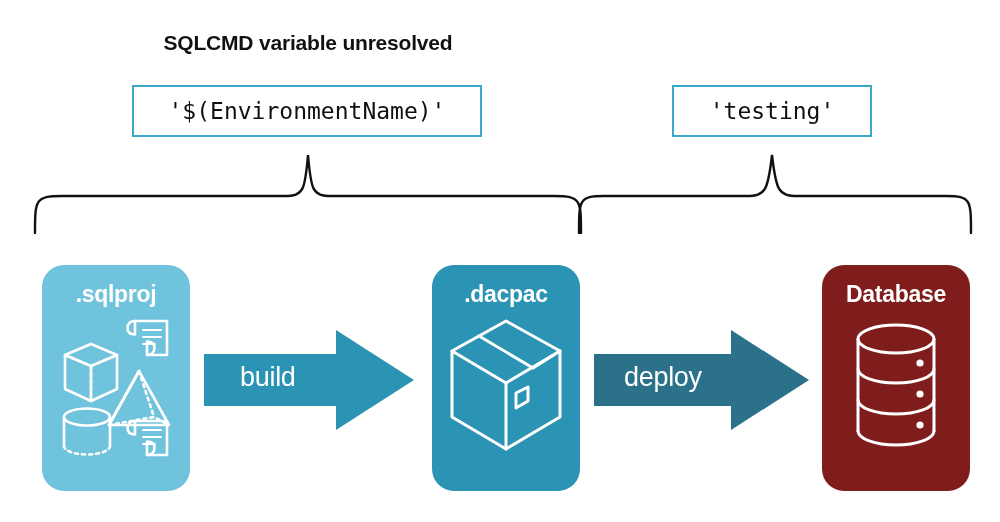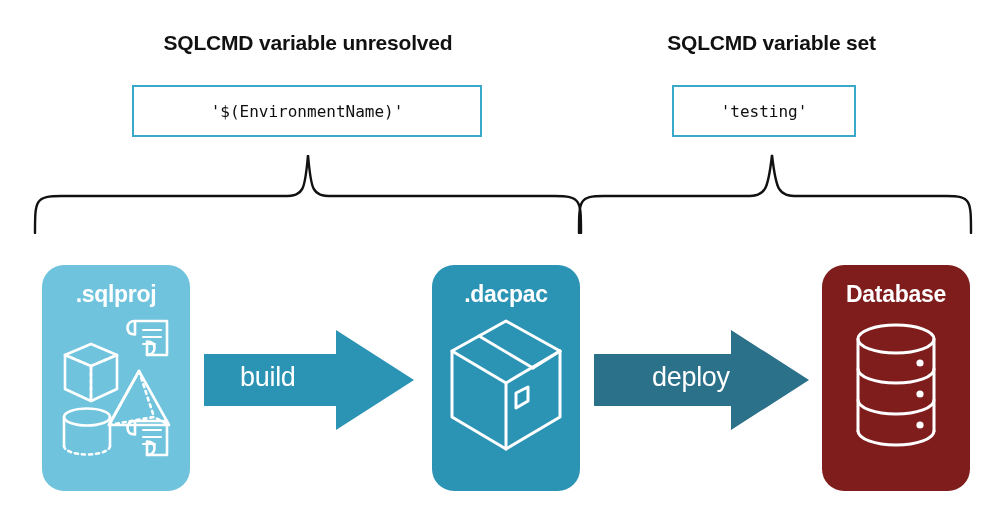--- a/index.html
+++ b/index.html
@@ -28,26 +28,26 @@
   
   .code-box{
     position:absolute;
     box-sizing:border-box;
     border:2px solid #3AA9C9;
     background:#ffffff;
     display:flex;
     align-items:center;
     justify-content:center;
     font-family:"DejaVu Sans Mono","Liberation Mono",monospace;
-    font-size:16px;
+    font-size:23px;
     color:#101010;
     white-space:nowrap;
   }
   #code-box-left{left:128px;top:85px;width:350px;height:52px;}
-  #code-box-right{left:668px;top:85px;width:184px;height:52px;}
+  #code-box-right{left:668px;top:85px;width:200px;height:52px;}
 
   
   .brace{position:absolute;}
   #brace-left{left:28px;top:152px;}
   #brace-right{left:572px;top:152px;}
 
   
   .stage-box{
     position:absolute;
     border-radius:22px;
@@ -85,30 +85,29 @@
   .arrow-label{
     position:absolute;
     color:#ffffff;
     font-weight:normal;
     font-size:27px;
     letter-spacing:-0.3px;
     white-space:nowrap;
     top:362px;
   }
   #arrow-build-label{left:236px;}
-  #arrow-deploy-label{left:620px;margin-left:28px;}
+  #arrow-deploy-label{left:620px;}
 </style>
 </head>
 <body>
 
 <div id="stage">
 
   <div class="heading" id="heading-left">SQLCMD variable unresolved</div>
 
-  <div class="heading" id="heading-right">SQLCMD variable set</div>
 
   <div class="code-box" id="code-box-left">'$(EnvironmentName)'</div>
 
   <div class="code-box" id="code-box-right">'testing'</div>
 
   <div class="brace" id="brace-left">
     <svg width="552" height="82" viewBox="0 0 552 82" fill="none">
       <path d="M3 81 C3 48 3 44 30 44 L252 44 C272 44 273 38 276 3
                C279 38 280 44 300 44 L522 44 C549 44 549 48 549 81" stroke="#111111" stroke-width="2.4" stroke-linecap="round" fill="none"></path>
     </svg>

